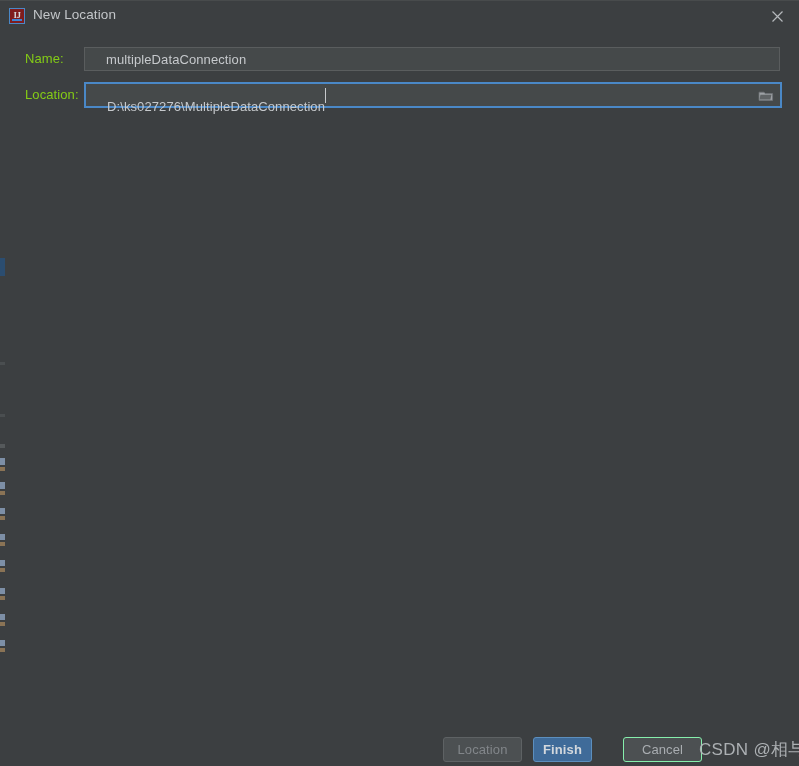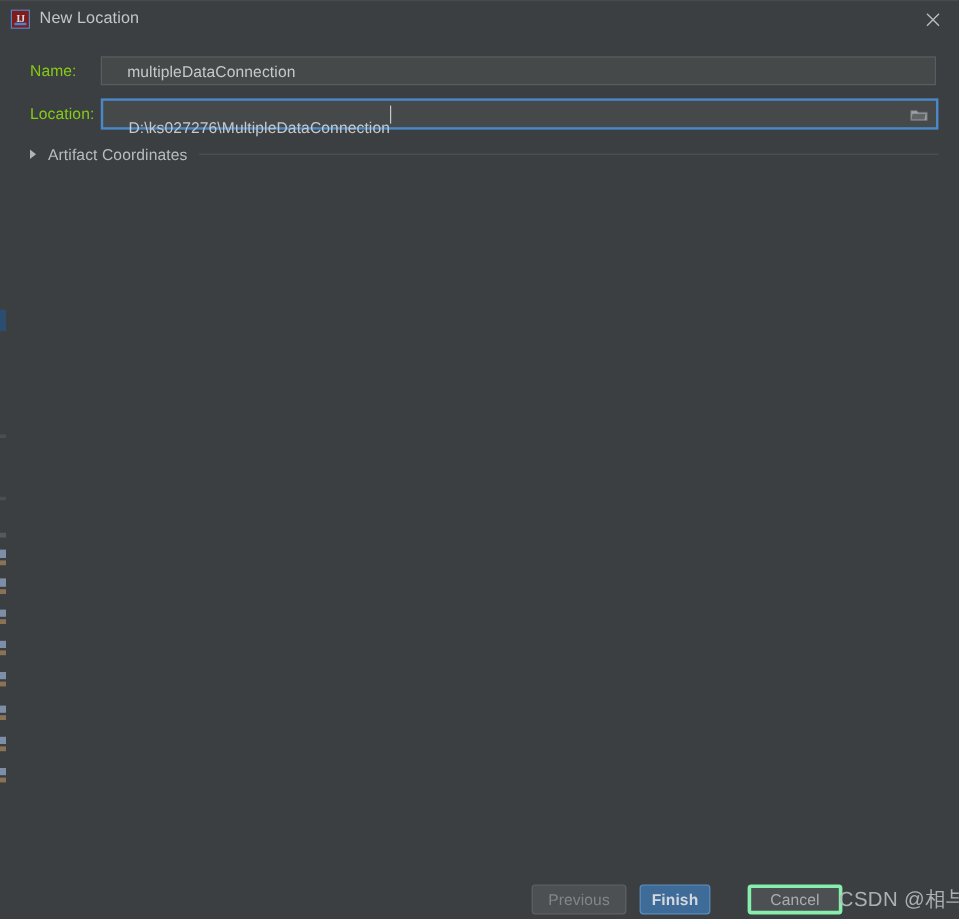--- a/index.html
+++ b/index.html
@@ -221,21 +221,21 @@
     background: #3f6b99;
     border: 1px solid #5c8fbe;
     color: #d3d8dd;
     font-weight: bold;
   }
   #cancel-button {
     left: 623px;
     top: 737px;
     width: 79px;
     background: #4c5052;
-    border: 3px solid #86efac;
+    border: 1px solid #86efac;
     color: #a9adb1;
   }
 
   
   #watermark {
     position: absolute;
     left: 675px;
     top: 738px;
     font-size: 17px;
     color: #b6babd;
@@ -304,32 +304,23 @@
     <span id="location-caret"></span>
 
     <div id="browse-button">
       <svg width="16" height="13" viewBox="0 0 16 13">
         <path d="M1 3.2 L6 3.2 L7.2 4.6 L14.6 4.6 L14.6 11.4 L1 11.4 Z" fill="#9da1a5" stroke="#6d7175" stroke-width="0.8"></path>
         <path d="M2.4 5.8 L13.4 5.8 L12.4 10.6 L1.6 10.6 Z" fill="#606466"></path>
       </svg>
     </div>
   </div>
 
-  <div id="artifact-section">
-    <span id="artifact-arrow">
-      <svg width="7" height="9" viewBox="0 0 7 9">
-        <path d="M1 0.5 L6 4.5 L1 8.5 Z" fill="#b0b4b7"></path>
-      </svg>
-    </span>
-    <span id="artifact-label">Artifact Coordinates</span>
-    <span id="artifact-separator"></span>
-  </div>
 
   <div class="btn" id="previous-button">
-    <span>Previous</span>
+    <span>Location</span>
   </div>
 
   <div class="btn" id="finish-button">
     <span>Finish</span>
   </div>
 
   <div class="btn" id="cancel-button">
     <span>Cancel</span>
   </div>
 

